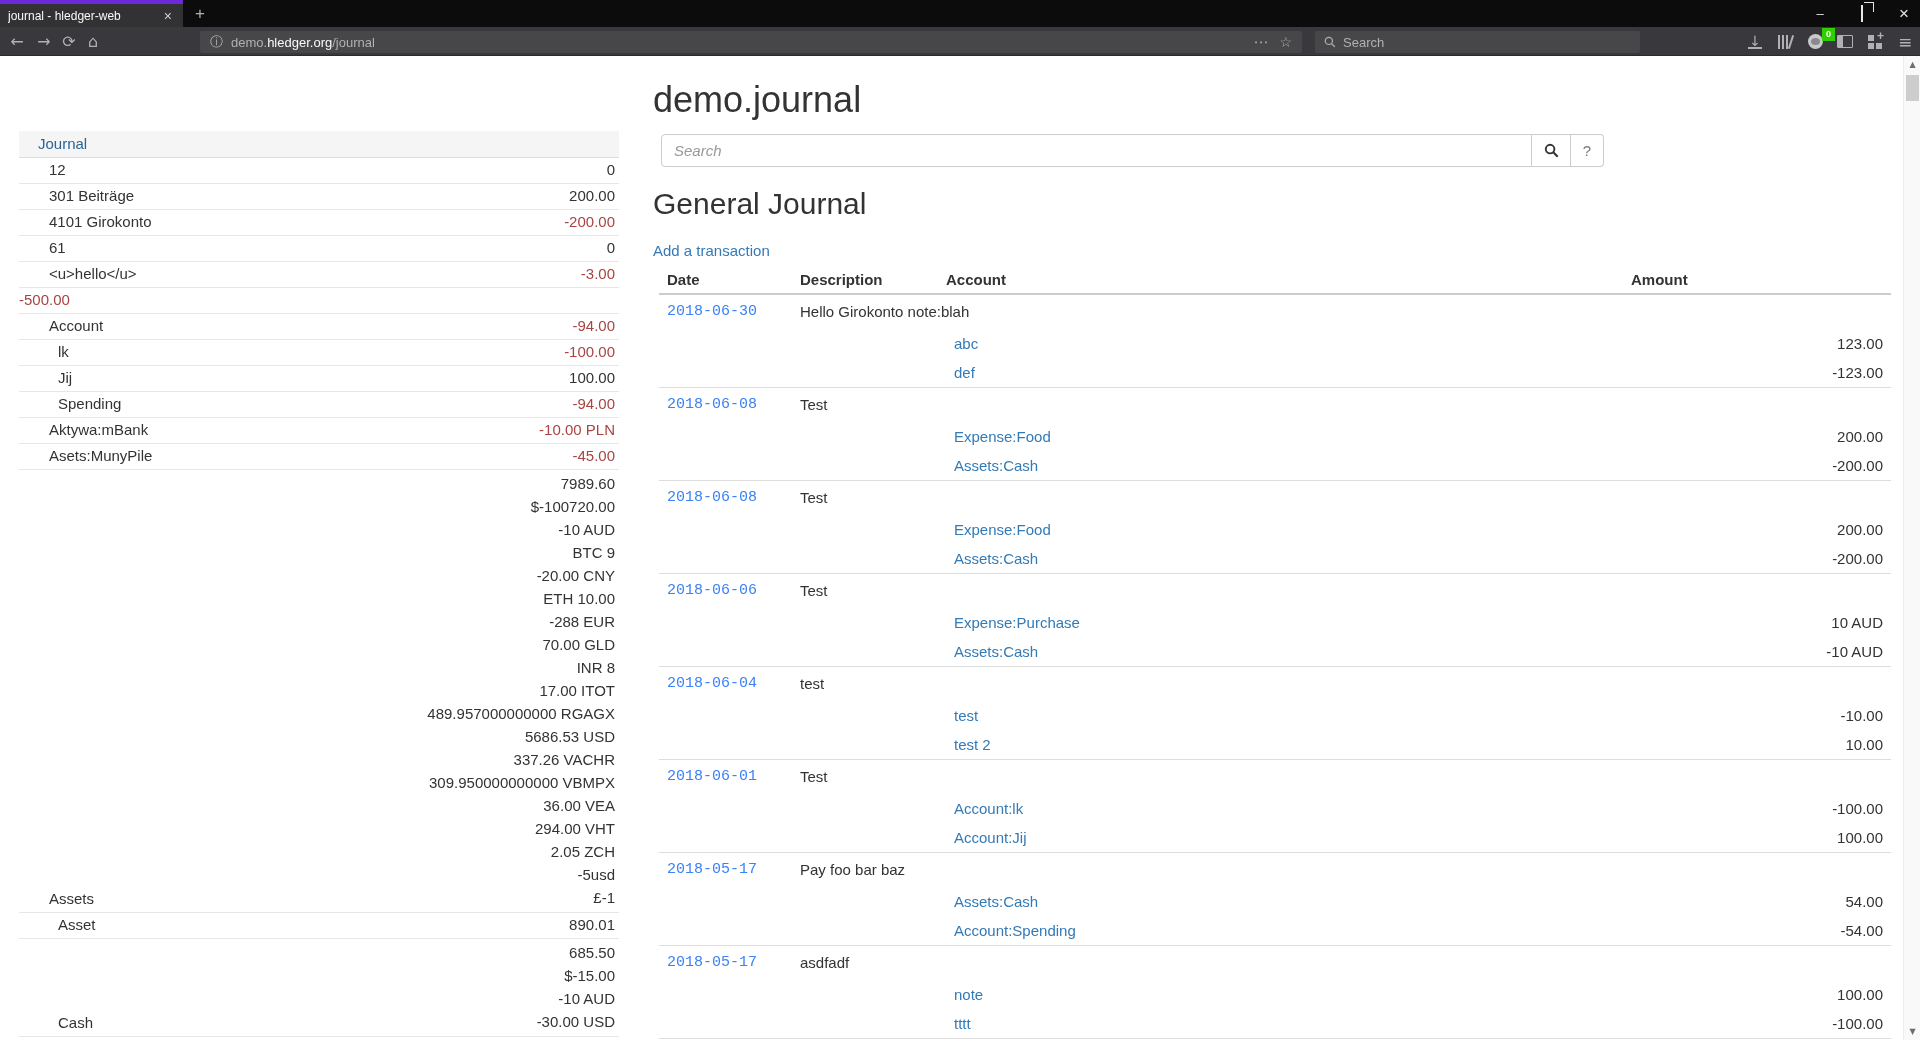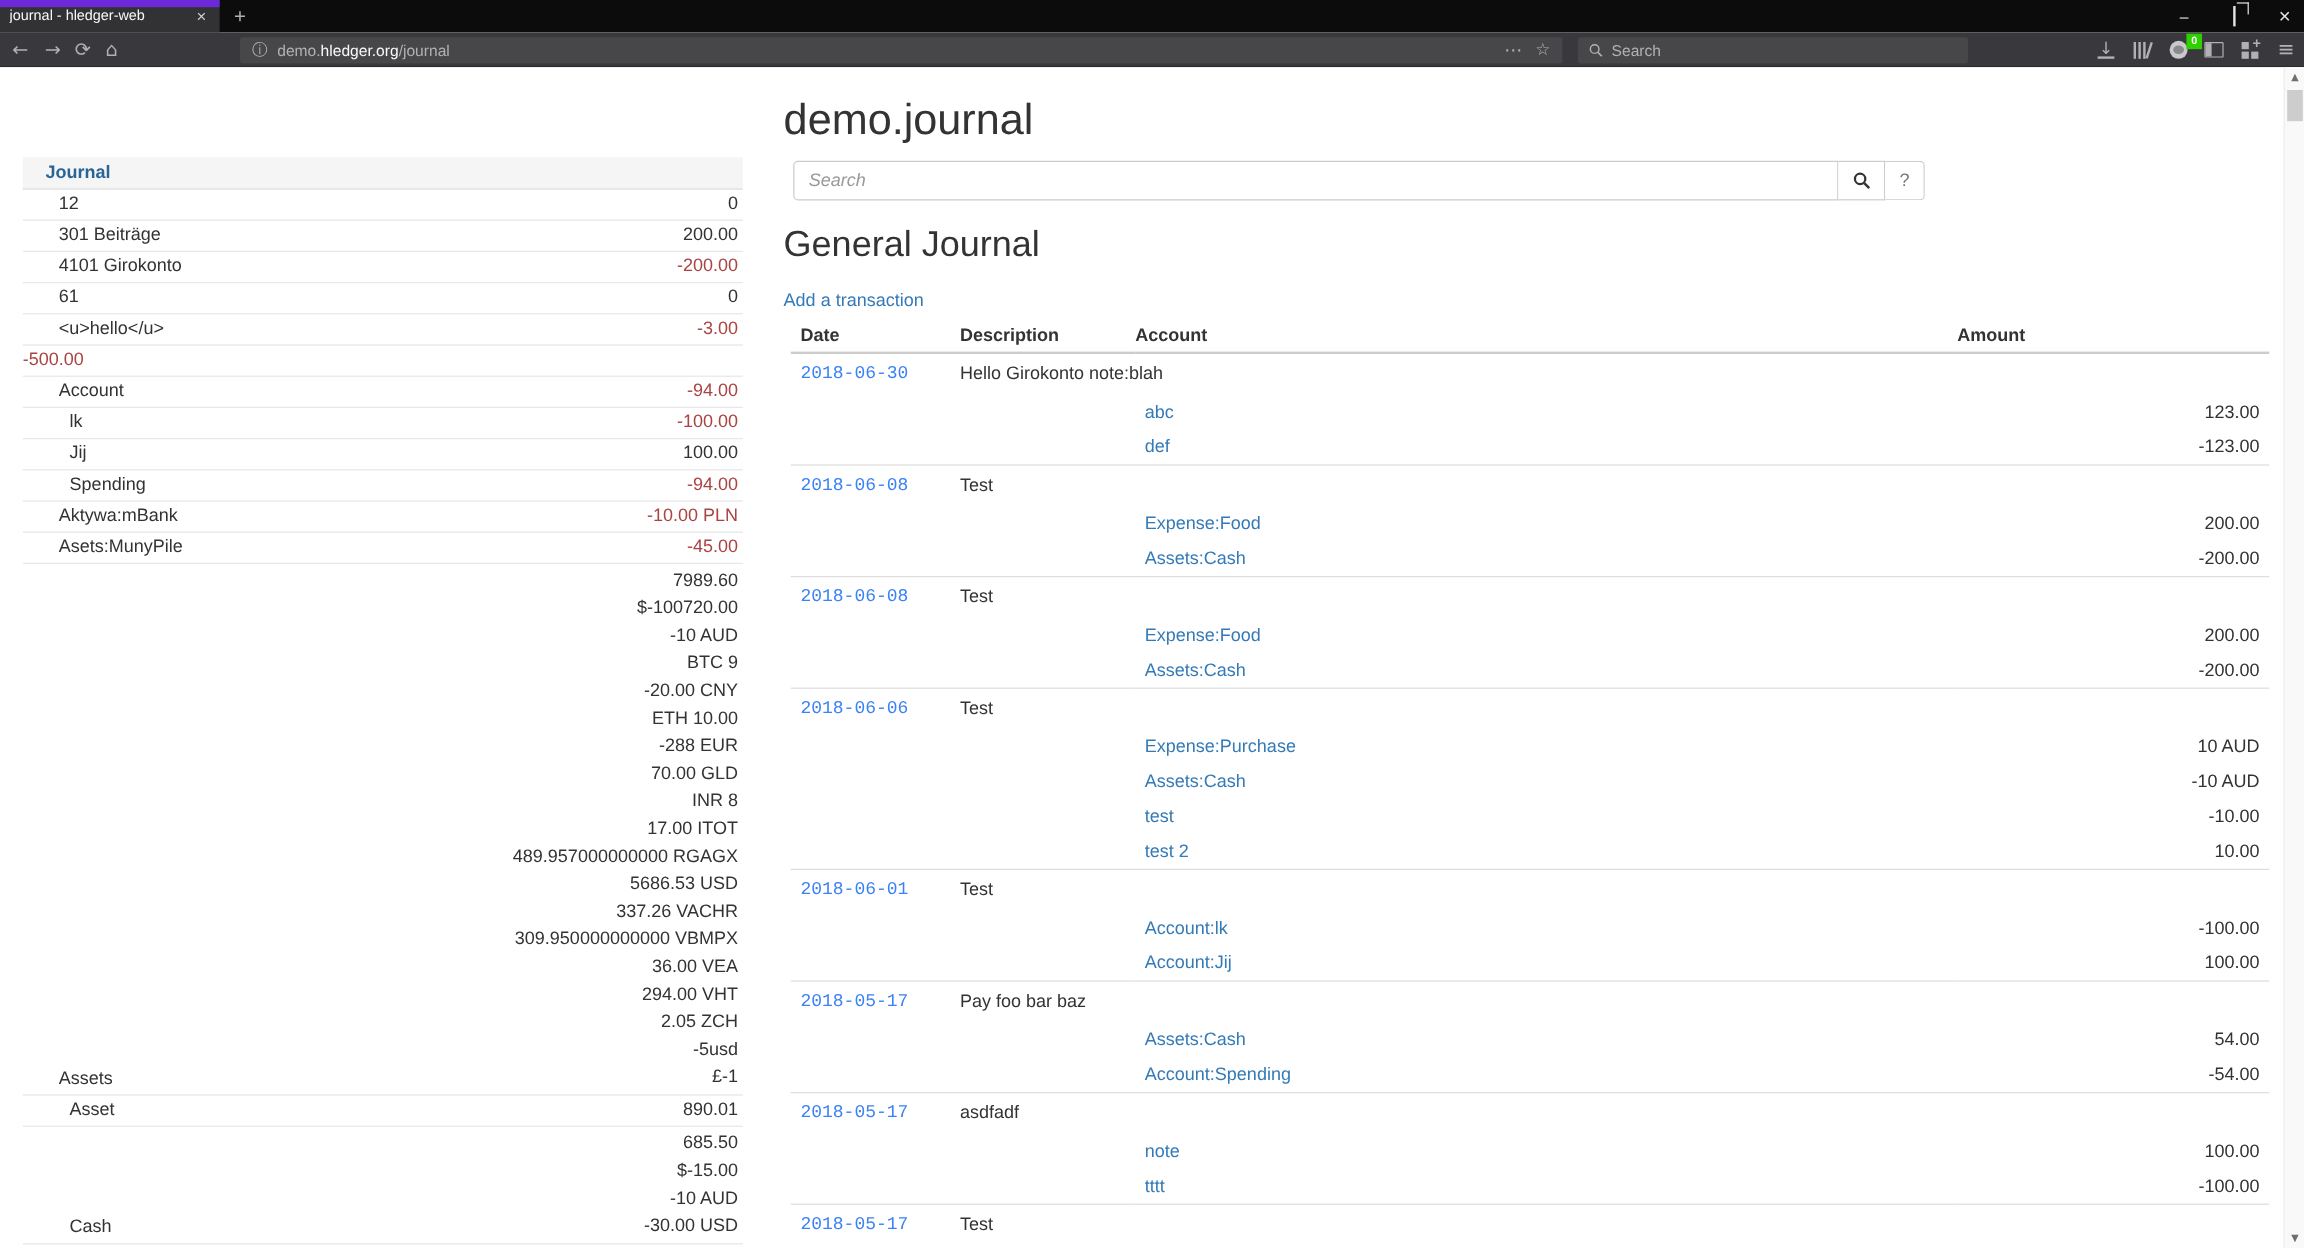--- a/index.html
+++ b/index.html
@@ -3,21 +3,21 @@
 <meta charset="utf-8">
 <style>
   * { box-sizing: border-box; margin: 0; padding: 0; }
   html, body { width: 1920px; height: 1040px; overflow: hidden; background: #fff;
     font-family: "Liberation Sans", sans-serif; }
 
   
   .chrome { position: absolute; top: 0; left: 0; width: 1920px; height: 56px; }
   .tabbar { position: absolute; top: 0; left: 0; width: 100%; height: 27px; background: #0c0c0d; }
   .tab { position: absolute; left: 0; top: 0; width: 183px; height: 27px; background: #323234;
-    border-top: 6px solid #6d28d9; display: flex; align-items: flex-start; padding: 0 8px; }
+    border-top: 4px solid #6d28d9; display: flex; align-items: center; padding: 0 8px; }
   .tab-title { color: #f9f9fa; font-size: 12px; flex: 1; white-space: nowrap; overflow: hidden; }
   .tab-close { color: #cfcfd1; font-size: 14px; line-height: 14px; padding: 0 3px; cursor: default; }
   .newtab { position: absolute; left: 189px; top: 2px; color: #b1b1b3; font-size: 17px; line-height: 23px; padding: 0 6px; }
   .winbtns { position: absolute; right: 8px; top: 0; height: 27px; display: flex; align-items: center; gap: 26px; }
   .winbtn { color: #e6e6e6; font-size: 13px; width: 16px; text-align: center; }
   .restore-box { width: 9px; height: 9px; border: 1px solid #e6e6e6; position: relative; background: #0c0c0d; }
   .restore-box:before { content:""; position: absolute; left: 2px; top: -4px; width: 9px; height: 9px;
     border: 1px solid #e6e6e6; border-left: none; border-bottom: none; }
   .navbar { position: absolute; top: 27px; left: 0; width: 100%; height: 29px; background: #38383d;
     border-bottom: 1px solid #2a2a2e; }
@@ -61,21 +61,21 @@
   
   .scrollbar { position: absolute; right: 0; top: 0; width: 17px; height: 984px; background: #f9f9f9;
     border-left: 1px solid #ededed; }
   .scroll-arrow { position: absolute; left: 0; width: 17px; height: 17px; color: #6e6e6e; font-size: 8px;
     display: flex; align-items: center; justify-content: center; font-family: "DejaVu Sans", sans-serif; }
   .scroll-thumb { position: absolute; left: 2px; top: 19px; width: 13px; height: 26px; background: #cdcdcd; }
 
   
   .sidebar { position: absolute; left: 19px; top: 75px; width: 600px; font-size: 15px; }
   .sb-header { background: #f5f5f5; border-bottom: 1px solid #ddd; padding: 3px 4px 3px 19px; line-height: 20px; }
-  .sb-header a { color: #2a6496; font-weight: bold; text-decoration: none; }
+  .sb-header a { color: #2a6496; font-weight: normal; text-decoration: none; }
   .sb-row { display: flex; align-items: flex-end; border-bottom: 1px solid #e7e7e7;
     padding: 2px 4px 3px 0; line-height: 20px; }
   .sb-row .sb-name { color: #333; text-decoration: none; flex: 1; }
   .sb-row.depth1 .sb-name { padding-left: 30px; }
   .sb-row.depth2 .sb-name { padding-left: 39px; }
   .sb-amts { text-align: right; }
   .sb-amt { line-height: 23px; color: #333; white-space: nowrap; }
   .sb-row.single .sb-amt { line-height: 20px; }
   .neg { color: #a94442; }
 
@@ -393,20 +393,24 @@
             <td class="p-amt">10 AUD</td>
           </tr>
           <tr>
             <td></td>
             <td></td>
             <td class="p-acct"><a href="#">Assets:Cash</a></td>
             <td class="p-amt neg">-10 AUD</td>
           </tr>
         </tbody>
         <tbody>
+          <tr class="txn-first">
+            <td class="t-date">2018-06-04</td>
+            <td class="t-desc" colspan="3">test</td>
+          </tr>
           <tr>
             <td></td>
             <td></td>
             <td class="p-acct"><a href="#">test</a></td>
             <td class="p-amt neg">-10.00</td>
           </tr>
           <tr>
             <td></td>
             <td></td>
             <td class="p-acct"><a href="#">test 2</a></td>

